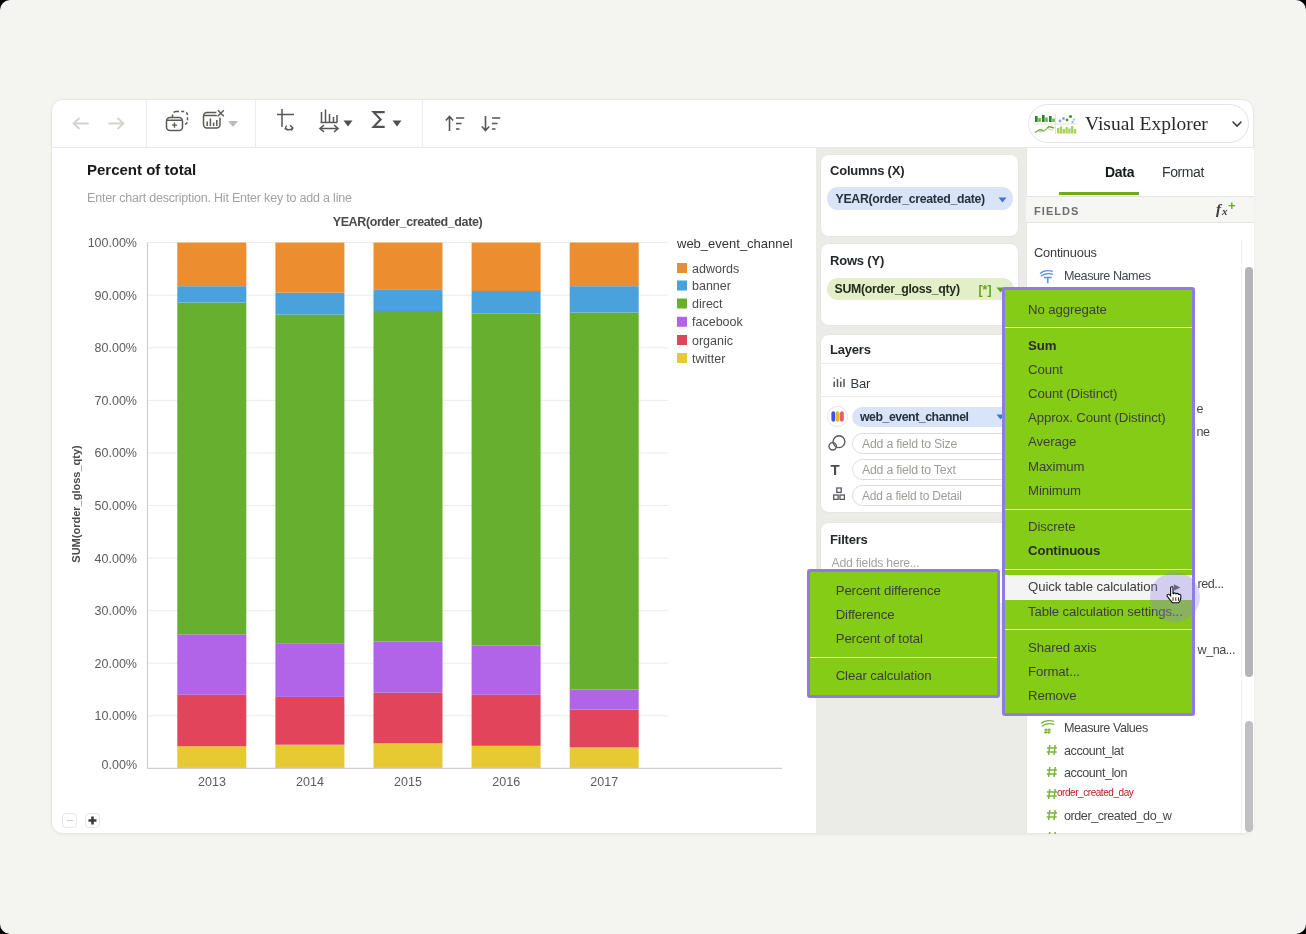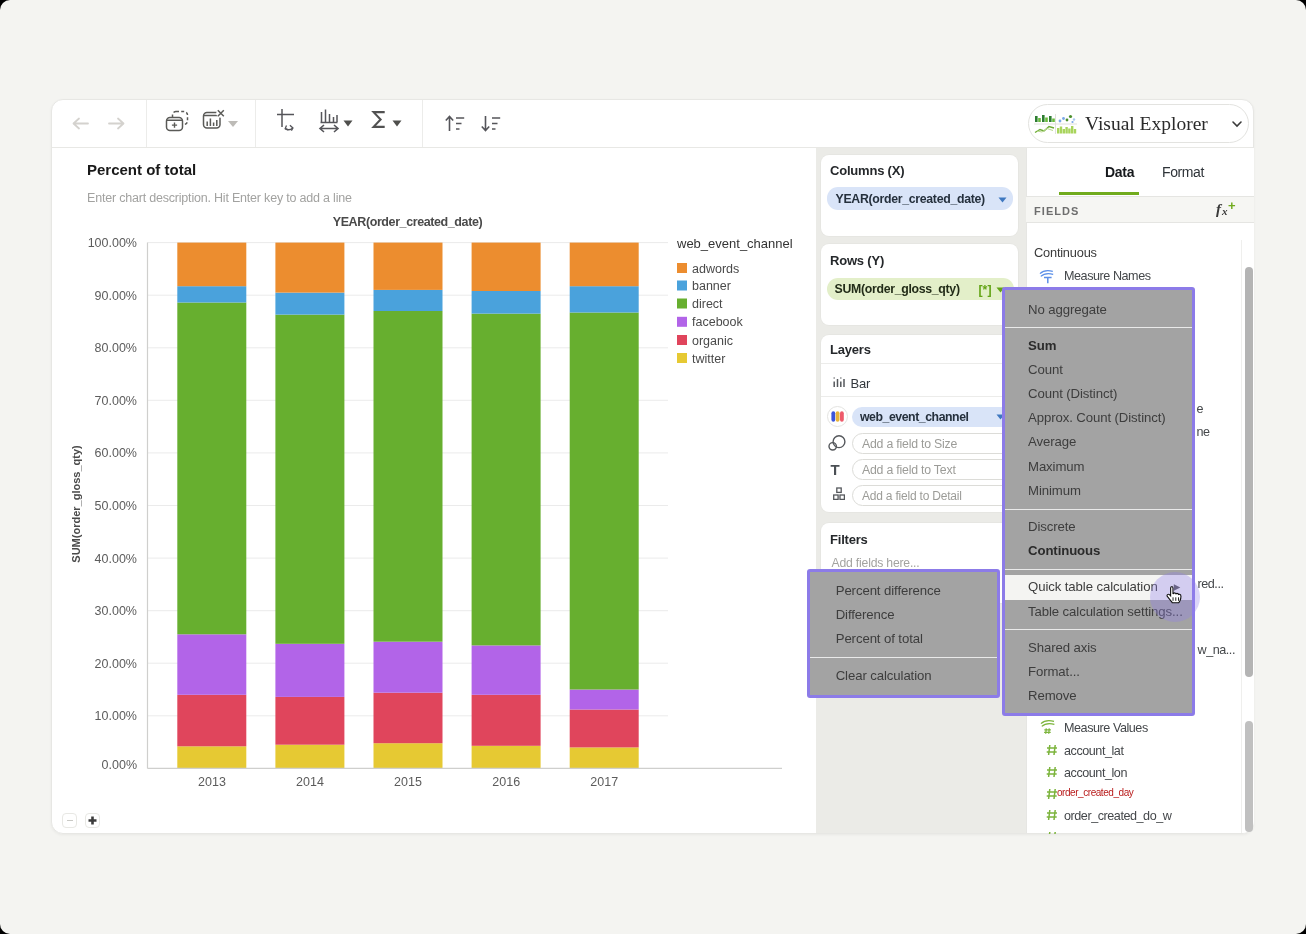--- a/index.html
+++ b/index.html
@@ -11,21 +11,21 @@
 .tbline{position:absolute;left:52px;top:147px;width:1202px;height:1px;background:#e8e8e5;}
 
 .midpanel{position:absolute;left:816px;top:148px;width:210px;height:685px;background:#ebebe7;}
 .mcard{position:absolute;background:#fff;border-radius:8px;box-shadow:0 0 0 1px rgba(0,0,0,0.02);}
 .mlabel{font-size:13px;letter-spacing:-0.2px;font-weight:bold;color:#25282b;}
 .pill{position:absolute;border-radius:11px;font-size:13px;font-weight:bold;color:#1f2733;box-sizing:border-box;}
 .ghostpill{position:absolute;border-radius:11px;background:#fff;border:1px solid #dcdcd8;font-size:13px;color:#9c9c98;box-sizing:border-box;}
 
 .rpanel{position:absolute;left:1026px;top:148px;width:228px;height:685px;background:#fff;border-left:1px solid #e6e6e3;box-sizing:border-box;border-bottom-right-radius:12px;}
 
-.menu{position:absolute;background:#a3a3a3;border:3px solid #8c7be8;box-sizing:border-box;border-radius:3px;overflow:hidden;}
+.menu{position:absolute;background:#84cc16;border:3px solid #8c7be8;box-sizing:border-box;border-radius:3px;overflow:hidden;}
 .mi{height:24.2px;line-height:24.2px;padding-left:23px;font-size:13.2px;letter-spacing:-0.1px;color:#3d3d3d;white-space:nowrap;}
 .mdiv{border-top:1px solid #e9e9e9;margin:5.5px 0;height:0;}
 .b{font-weight:bold;color:#2b2b2b;}
 .txt{position:absolute;white-space:nowrap;}
 </style>
 </head>
 <body>
 <div class="screen">
   <div class="card"></div>
 

